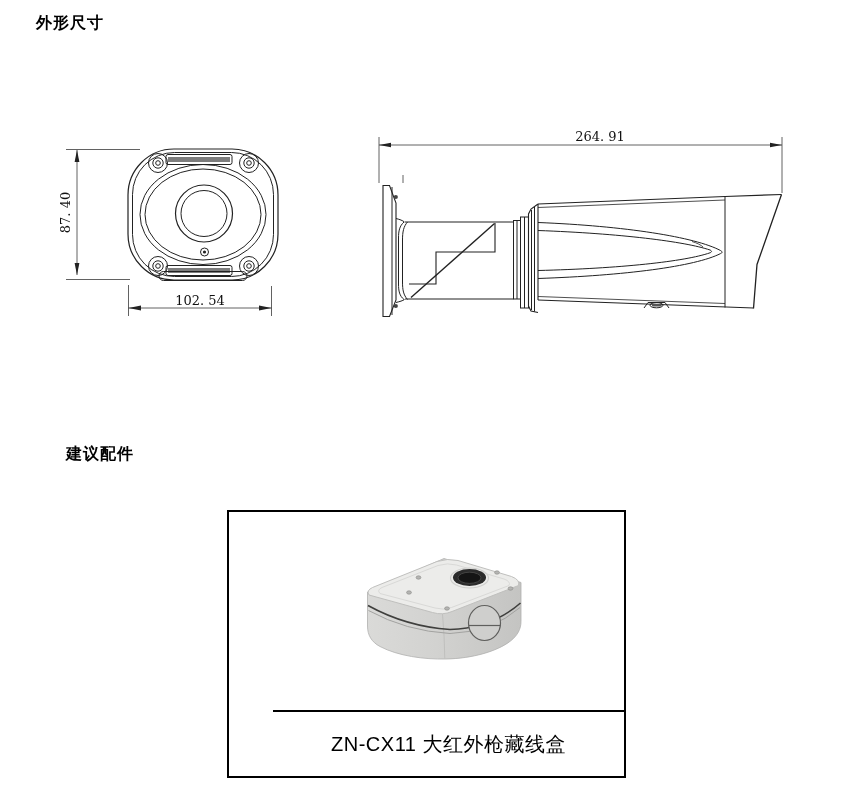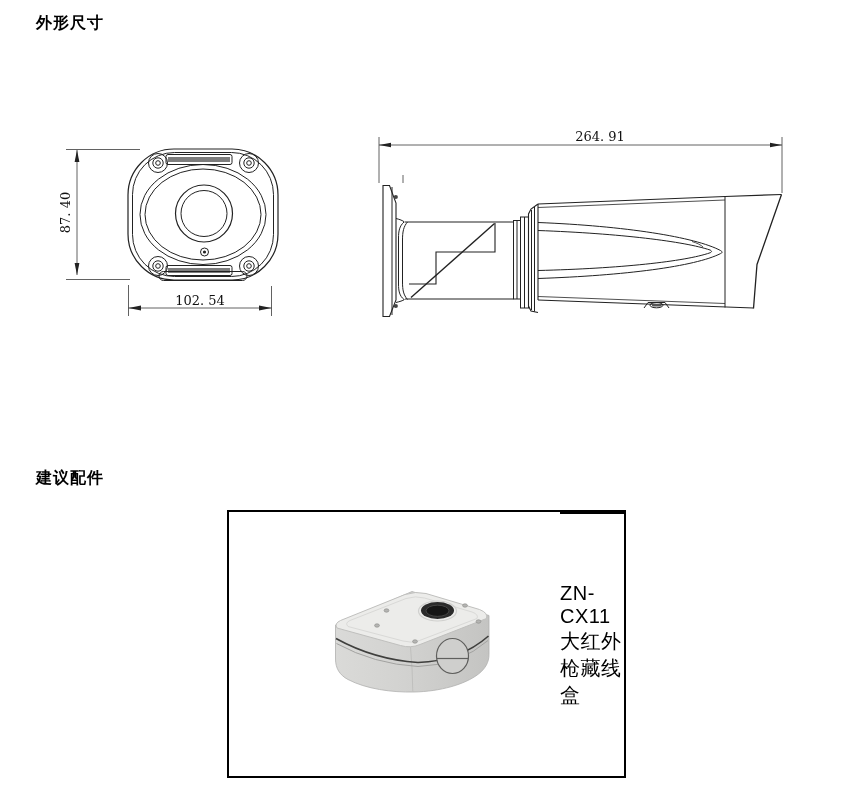--- a/index.html
+++ b/index.html
@@ -13,37 +13,37 @@
   .heading{
     position:absolute;
     left:36px;
     margin:0;
     font-size:16px;
     font-weight:bold;
     color:#000;
     letter-spacing:1px;
   }
   #heading-dimensions{top:13px;}
-  #heading-accessories{top:468px;}
+  #heading-accessories{top:444px;margin-left:30px;}
   .drawing-wrap{
     position:absolute;left:0;top:100px;width:851px;height:245px;
   }
   .drawing-wrap svg{display:block;}
   .dim-text{
     font-family:"DejaVu Serif",serif;
     font-size:13px;
     fill:#111;
   }
   .accessory-card{
     position:absolute;
     left:227px;top:510px;
     width:399px;height:268px;
     border:2px solid #000;
     box-sizing:border-box;
-    display:flex;
+    display:flex;flex-direction:column;
     background:#fff;
     padding-left:44px;
   }
   .accessory-photo{
     flex:1 1 auto;
     display:flex;align-items:center;justify-content:center;
   }
   .accessory-label{
     flex:0 0 64px;
     border-top:2px solid #000;

